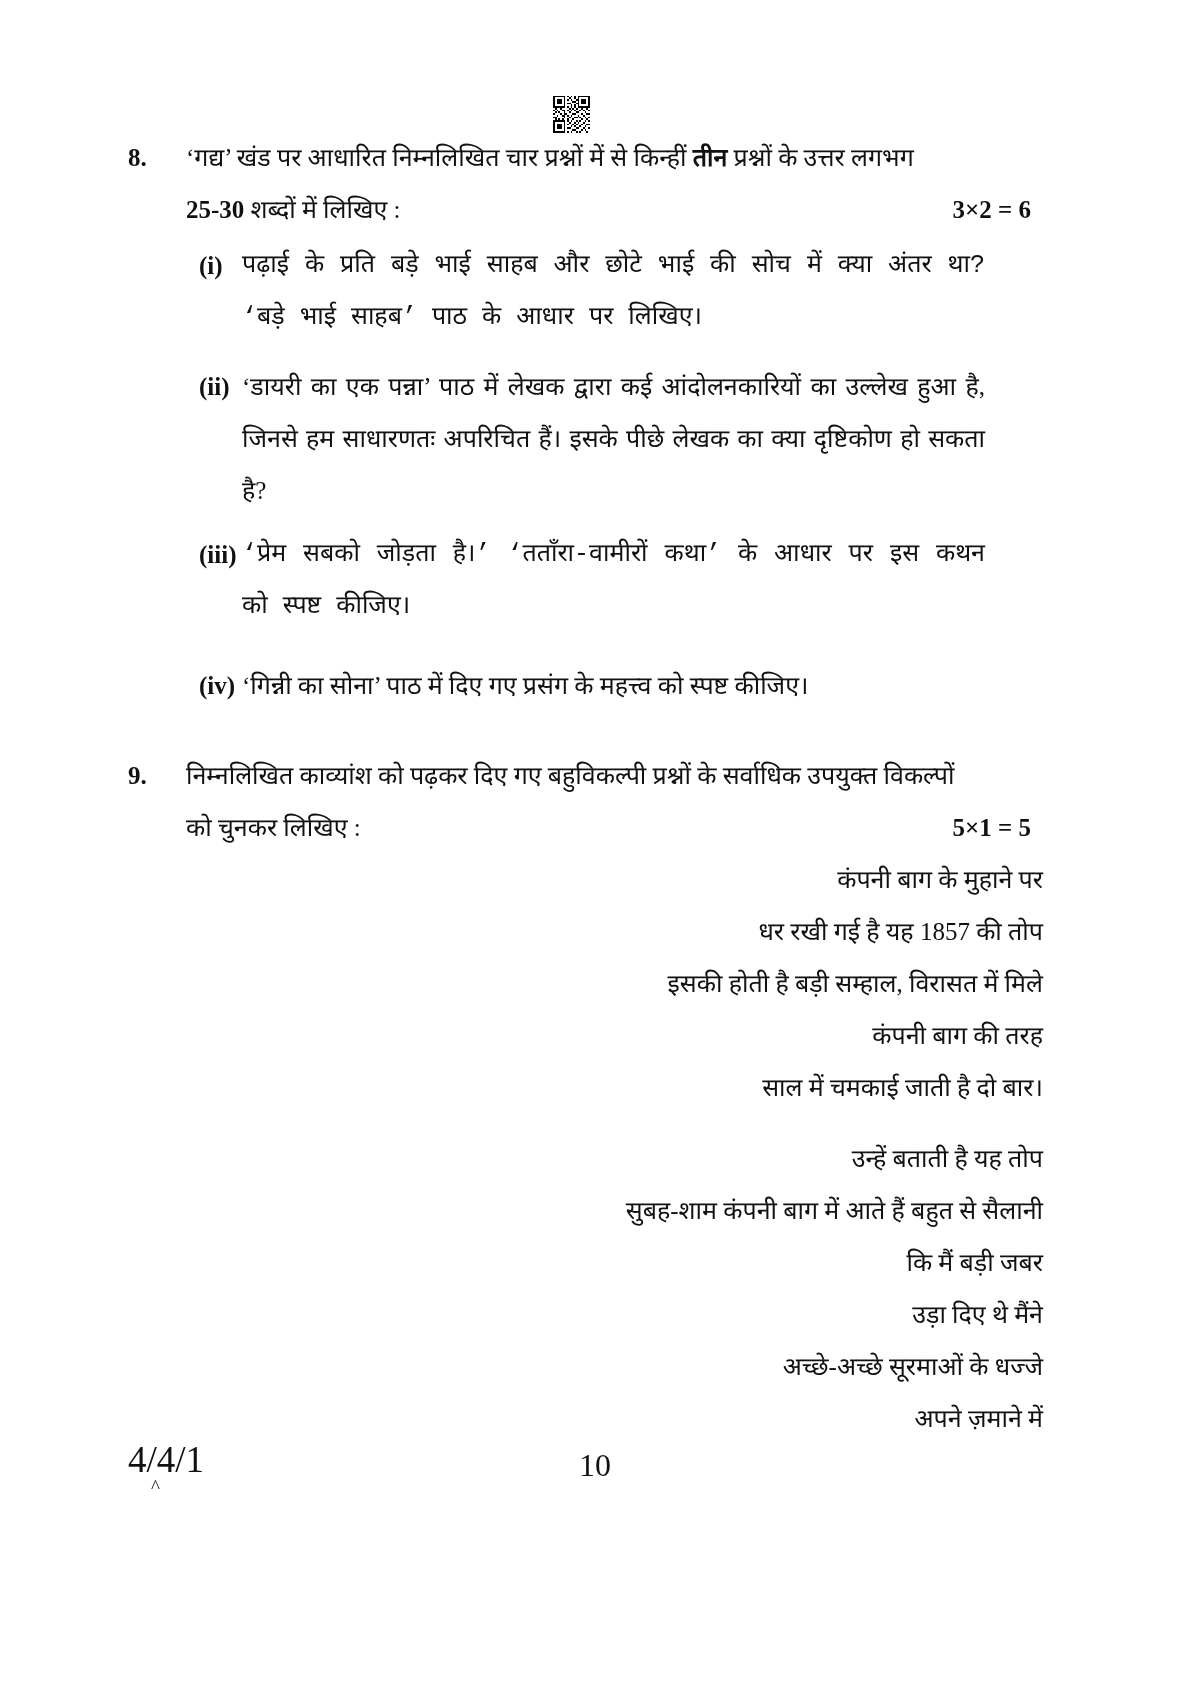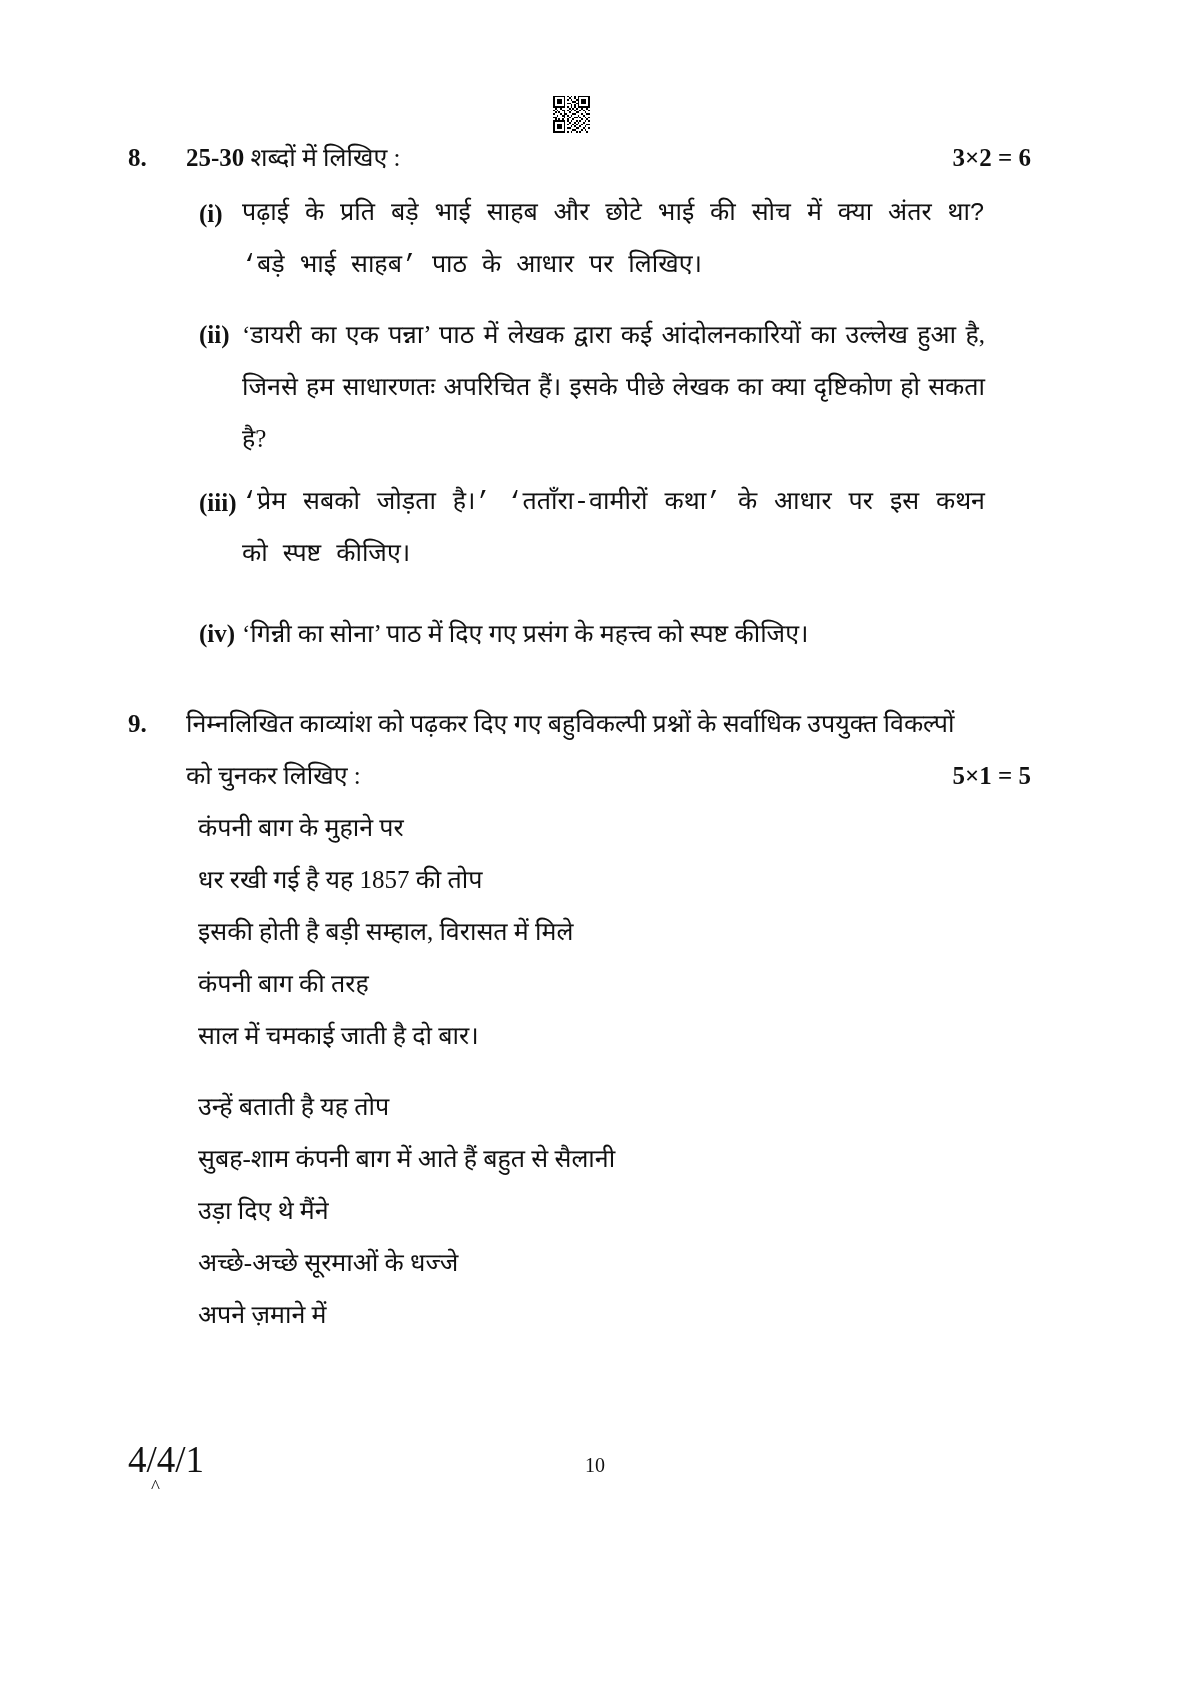--- a/index.html
+++ b/index.html
@@ -72,20 +72,21 @@
     min-width: 0;
   }
   .min2 { min-height: 104px; font-family: Liberation Mono, monospace; }
   .min3 { min-height: 156px; }
   .min1 { min-height: 52px; }
   .poem { padding-left: 12px; }
   .stanza2 { margin-top: 19px; }
   .poem-line {
     line-height: 52px;
     white-space: nowrap;
+    text-align: right;
   }
   .paper-code {
     position: absolute;
     left: 128px;
     top: 1443px;
     font-size: 37px;
     line-height: 34px;
   }
   .caret {
     position: absolute;
@@ -93,21 +94,21 @@
     top: 1477px;
     font-size: 19px;
     line-height: 20px;
   }
   .page-number {
     position: absolute;
     left: 0;
     right: 0;
     top: 1448px;
     text-align: center;
-    font-size: 20px;
+    font-size: 32px;
     line-height: 34px;
   }
 </style>
 </head>
 <body>
 
 <div class="page">
 
   <div class="qr">
     <svg viewBox="0 0 21 21" xmlns="http://www.w3.org/2000/svg" shape-rendering="crispEdges">
@@ -122,20 +123,21 @@
       <rect x="2" y="16" width="3" height="3" fill="#000"></rect>
       <path fill="#000" d="M8 0h1v1H8z M10 0h1v1h-1z M12 0h1v1h-1z M9 1h1v1H9z M12 1h1v1h-1z M8 2h1v1H8z M10 2h1v1h-1z M13 2h1v1h-1z M11 3h2v1h-2z M8 4h2v1H8z M13 4h1v1h-1z M10 5h1v1h-1z M12 5h1v1h-1z M8 6h1v1H8z M10 6h1v1h-1z M12 6h1v1h-1z M1 7h1v1H1z M4 7h1v1H4z M9 7h1v1H9z M11 7h1v1h-1z M13 7h1v1h-1z M16 7h1v1h-1z M19 7h1v1h-1z M0 8h1v1H0z M2 8h1v1H2z M5 8h2v1H5z M8 8h1v1H8z M10 8h1v1h-1z M12 8h1v1h-1z M15 8h1v1h-1z M17 8h1v1h-1z M20 8h1v1h-1z M1 9h1v1H1z M3 9h1v1H3z M6 9h1v1H6z M9 9h1v1H9z M13 9h2v1h-2z M18 9h1v1h-1z M0 10h1v1H0z M4 10h1v1H4z M6 10h2v1H6z M11 10h2v1h-2z M16 10h1v1h-1z M19 10h2v1h-2z M2 11h1v1H2z M5 11h2v1H5z M8 11h1v1H8z M10 11h1v1h-1z M14 11h1v1h-1z M17 11h1v1h-1z M0 12h2v1H0z M6 12h1v1H6z M9 12h1v1H9z M12 12h2v1h-2z M15 12h1v1h-1z M18 12h1v1h-1z M20 12h1v1h-1z M1 13h1v1H1z M3 13h1v1H3z M5 13h1v1H5z M8 13h1v1H8z M11 13h1v1h-1z M16 13h1v1h-1z M19 13h1v1h-1z M8 14h1v1H8z M10 14h1v1h-1z M13 14h1v1h-1z M15 14h1v1h-1z M18 14h1v1h-1z M20 14h1v1h-1z M9 15h1v1H9z M12 15h1v1h-1z M14 15h1v1h-1z M17 15h1v1h-1z M8 16h1v1H8z M11 16h1v1h-1z M13 16h1v1h-1z M16 16h1v1h-1z M19 16h2v1h-2z M10 17h1v1h-1z M12 17h1v1h-1z M15 17h1v1h-1z M18 17h1v1h-1z M8 18h2v1H8z M13 18h2v1h-2z M17 18h1v1h-1z M20 18h1v1h-1z M11 19h2v1h-2z M16 19h1v1h-1z M18 19h1v1h-1z M8 20h1v1H8z M10 20h1v1h-1z M13 20h1v1h-1z M15 20h1v1h-1z M19 20h1v1h-1z"></path>
     </svg>
   </div>
 
   <div class="content">
 
     <div class="qrow">
       <span class="qnum">8.</span>
       <div class="qbody">
+        <p class="qline"><span>‘गद्य’ खंड पर आधारित निम्नलिखित चार प्रश्नों में से किन्हीं </span><b>तीन</b><span> प्रश्नों के उत्तर लगभग</span></p>
         <p class="qline"><b>25-30</b><span> शब्दों में लिखिए :</span><span class="marks">3×2 = 6</span></p>
 
         <div class="subrow sub-i">
           <span class="sublabel">(i)</span>
           <div class="subtext min2">पढ़ाई के प्रति बड़े भाई साहब और छोटे भाई की सोच में क्या अंतर था? ‘बड़े भाई साहब’ पाठ के आधार पर लिखिए।</div>
         </div>
 
         <div class="subrow sub-ii">
           <span class="sublabel">(ii)</span>
           <div class="subtext min3">‘डायरी का एक पन्ना’ पाठ में लेखक द्वारा कई आंदोलनकारियों का उल्लेख हुआ है, जिनसे हम साधारणतः अपरिचित हैं। इसके पीछे लेखक का क्या दृष्टिकोण हो सकता है?</div>
@@ -163,20 +165,21 @@
           <div>
             <div class="poem-line">कंपनी बाग के मुहाने पर</div>
             <div class="poem-line">धर रखी गई है यह 1857 की तोप</div>
             <div class="poem-line">इसकी होती है बड़ी सम्हाल, विरासत में मिले</div>
             <div class="poem-line">कंपनी बाग की तरह</div>
             <div class="poem-line">साल में चमकाई जाती है दो बार।</div>
           </div>
           <div class="stanza2">
             <div class="poem-line">उन्हें बताती है यह तोप</div>
             <div class="poem-line">सुबह-शाम कंपनी बाग में आते हैं बहुत से सैलानी</div>
+            <div class="poem-line">कि मैं बड़ी जबर</div>
             <div class="poem-line">उड़ा दिए थे मैंने</div>
             <div class="poem-line">अच्छे-अच्छे सूरमाओं के धज्जे</div>
             <div class="poem-line">अपने ज़माने में</div>
           </div>
         </div>
       </div>
     </div>
 
   </div>
 

